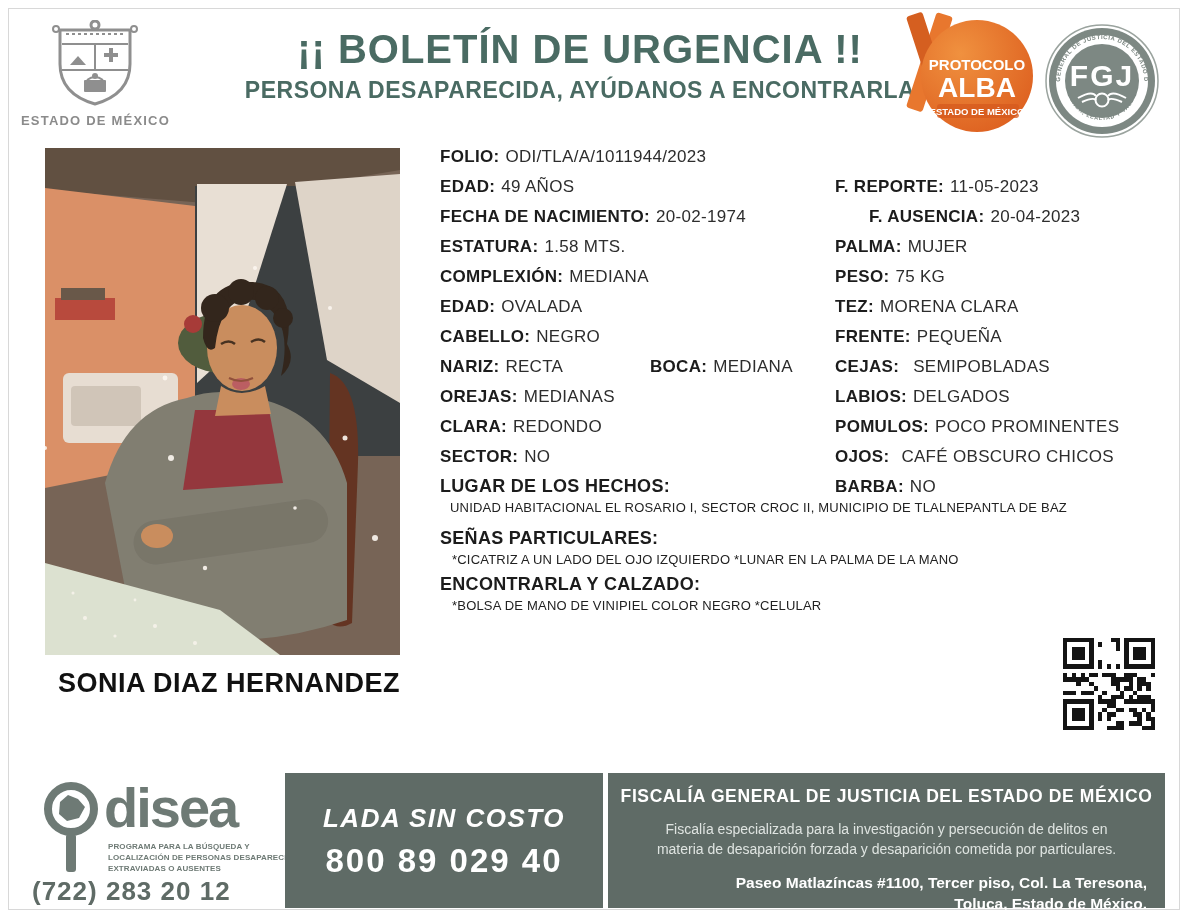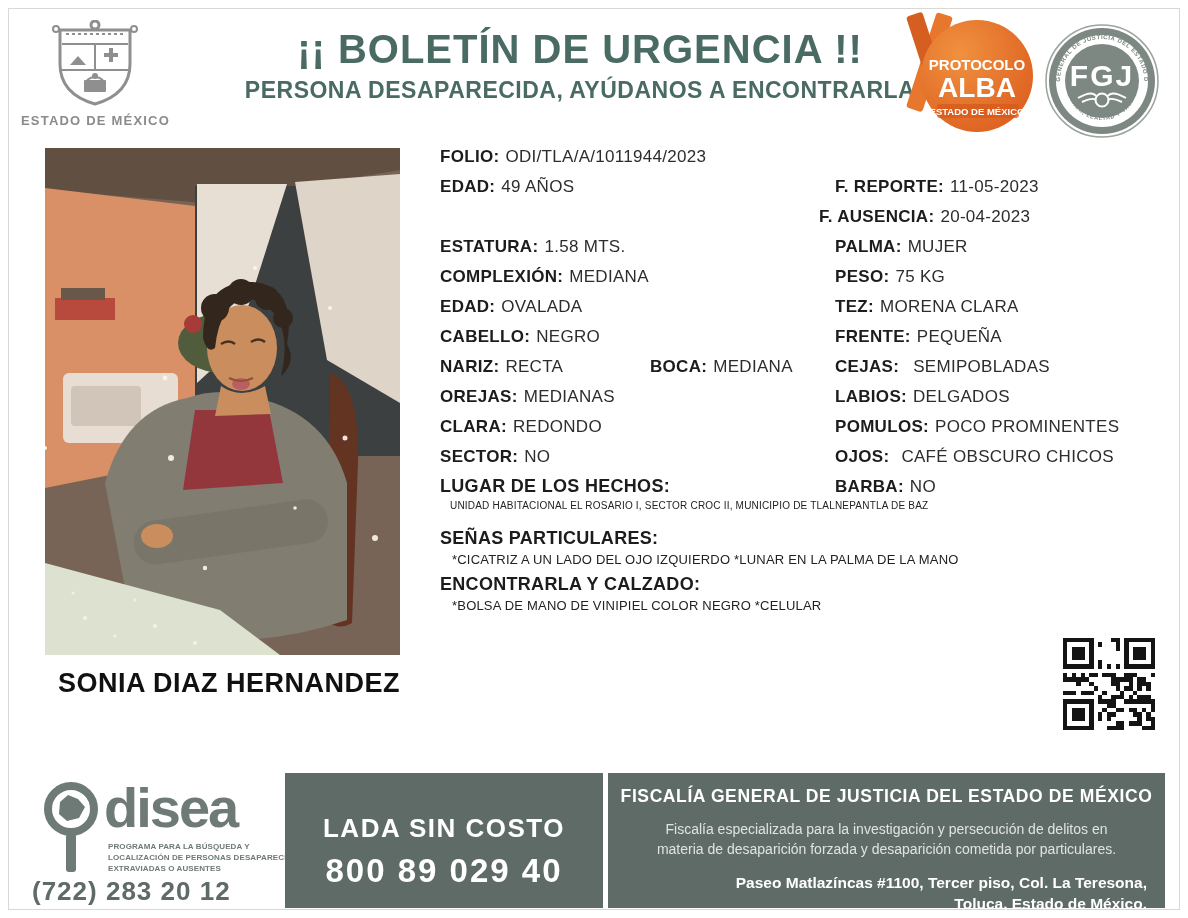--- a/index.html
+++ b/index.html
@@ -12,21 +12,21 @@
   .hdr-title{font-size:40px;font-weight:800;color:#4a6b63;letter-spacing:1px;text-align:center;line-height:1.05;}
   .hdr-sub{font-size:23px;font-weight:800;color:#4a6b63;letter-spacing:.5px;text-align:center;margin-top:7px;}
   .estado-label{font-size:13px;font-weight:700;color:#8b8b8b;letter-spacing:1.2px;text-align:center;}
 
   
   .frow{position:absolute;white-space:nowrap;font-size:17px;line-height:1;}
   .flbl{font-weight:800;color:#1c1c1c;letter-spacing:.3px;}
   .fval{font-weight:400;color:#2d2d2d;margin-left:6px;letter-spacing:.3px;}
   .boca{position:absolute;left:210px;top:0;white-space:nowrap;}
   .sec-lbl{position:absolute;font-size:18px;font-weight:800;color:#1c1c1c;letter-spacing:.3px;white-space:nowrap;}
-  .sec-detail{position:absolute;font-size:10px;font-weight:400;color:#222;letter-spacing:.2px;white-space:nowrap;}
+  .sec-detail{position:absolute;font-size:13px;font-weight:400;color:#222;letter-spacing:.2px;white-space:nowrap;}
 
   .person-name{font-size:27px;font-weight:800;color:#111;letter-spacing:.5px;white-space:nowrap;}
 
   
   .foot-seg{position:absolute;background:#5f6b66;}
   .lada-label{font-size:26px;font-weight:800;color:#fff;letter-spacing:1.5px;text-align:center;}
   .lada-number{font-size:33px;font-weight:800;color:#fff;letter-spacing:2px;text-align:center;margin-top:8px;}
   .fisc-title{font-size:17.5px;font-weight:800;color:#fff;letter-spacing:.6px;text-align:center;}
   .fisc-desc{font-size:14px;font-weight:400;color:#dfe4e1;text-align:center;line-height:1.45;margin-top:12px;}
   .fisc-addr{font-size:15.5px;font-weight:800;color:#fff;text-align:right;line-height:1.4;margin-top:12px;}
@@ -174,34 +174,35 @@
         <circle cx="60, " cy="300" r="2"></circle>
           <circle cx="285" cy="160" r="2"></circle>
           <circle cx="120" cy="230" r="2.4"></circle>
       </g>
       <rect width="355" height="507" fill="#e89650" opacity=".08"></rect>
     </svg>
   </div>
 
   <div class="frow" style="left:440px;top:148px;"><span class="flbl">FOLIO:</span><span class="fval">ODI/TLA/A/1011944/2023</span></div>
   <div class="frow" style="left:440px;top:178px;"><span class="flbl">EDAD:</span><span class="fval">49 AÑOS</span></div>
+  <div class="frow" style="left:440px;top:208px;"><span class="flbl">FECHA DE NACIMIENTO:</span><span class="fval">20-02-1974</span></div>
   <div class="frow" style="left:440px;top:238px;"><span class="flbl">ESTATURA:</span><span class="fval">1.58 MTS.</span></div>
   <div class="frow" style="left:440px;top:268px;"><span class="flbl">COMPLEXIÓN:</span><span class="fval">MEDIANA</span></div>
   <div class="frow" style="left:440px;top:298px;"><span class="flbl">EDAD:</span><span class="fval">OVALADA</span></div>
   <div class="frow" style="left:440px;top:328px;"><span class="flbl">CABELLO:</span><span class="fval">NEGRO</span></div>
   <div class="frow" style="left:440px;top:358px;">
     <span class="flbl">NARIZ:</span><span class="fval">RECTA</span>
     <span class="boca"><span class="flbl">BOCA:</span><span class="fval">MEDIANA</span></span>
   </div>
   <div class="frow" style="left:440px;top:388px;"><span class="flbl">OREJAS:</span><span class="fval">MEDIANAS</span></div>
   <div class="frow" style="left:440px;top:418px;"><span class="flbl">CLARA:</span><span class="fval">REDONDO</span></div>
   <div class="frow" style="left:440px;top:448px;"><span class="flbl">SECTOR:</span><span class="fval">NO</span></div>
 
   <div class="frow" style="left:835px;top:178px;"><span class="flbl">F. REPORTE:</span><span class="fval">11-05-2023</span></div>
-  <div class="frow" style="left:819px;top:208px;"><span class="flbl">F. AUSENCIA:</span><span class="fval">20-04-2023</span></div>
+  <div class="frow" style="left:869px;top:208px;"><span class="flbl">F. AUSENCIA:</span><span class="fval">20-04-2023</span></div>
   <div class="frow" style="left:835px;top:238px;"><span class="flbl">PALMA:</span><span class="fval">MUJER</span></div>
   <div class="frow" style="left:835px;top:268px;"><span class="flbl">PESO:</span><span class="fval">75 KG</span></div>
   <div class="frow" style="left:835px;top:298px;"><span class="flbl">TEZ:</span><span class="fval">MORENA CLARA</span></div>
   <div class="frow" style="left:835px;top:328px;"><span class="flbl">FRENTE:</span><span class="fval">PEQUEÑA</span></div>
   <div class="frow" style="left:835px;top:358px;"><span class="flbl">CEJAS:</span><span class="fval" style="margin-left:14px;">SEMIPOBLADAS</span></div>
   <div class="frow" style="left:835px;top:388px;"><span class="flbl">LABIOS:</span><span class="fval">DELGADOS</span></div>
   <div class="frow" style="left:835px;top:448px;"><span class="flbl">OJOS:</span><span class="fval" style="margin-left:12px;">CAFÉ OBSCURO CHICOS</span></div>
   <div class="frow" style="left:835px;top:418px;"><span class="flbl">POMULOS:</span><span class="fval">POCO PROMINENTES</span></div>
   <div class="frow" style="left:835px;top:478px;"><span class="flbl">BARBA:</span><span class="fval">NO</span></div>
 
@@ -667,21 +668,21 @@
         <polygon points="24,20 32,13 42,17 49,25 43,36 31,39 23,32" fill="#6e7a75"></polygon>
         <rect x="30" y="52" width="10" height="38" rx="3" fill="#6e7a75"></rect>
       </svg>
     </div>
     <div class="abs odisea-brand" style="left:74px;top:0px;">disea</div>
     <div class="abs odisea-program" style="left:78px;top:62px;">PROGRAMA PARA LA BÚSQUEDA Y LOCALIZACIÓN DE PERSONAS DESAPARECIDAS, EXTRAVIADAS O AUSENTES</div>
     <div class="abs odisea-phone" style="left:2px;top:96px;">(722) 283 20 12</div>
   </div>
 
   <div class="foot-seg" style="left:285px;top:773px;width:318px;height:135px;">
-    <div class="lada-label" style="margin-top:40px;">LADA SIN COSTO</div>
+    <div class="lada-label" style="margin-top:30px;font-style:italic;">LADA SIN COSTO</div>
     <div class="lada-number">800 89 029 40</div>
   </div>
 
   <div class="foot-seg" style="left:608px;top:773px;width:557px;height:135px;">
     <div class="fisc-title" style="margin-top:13px;padding:0 10px;">FISCALÍA GENERAL DE JUSTICIA DEL ESTADO DE MÉXICO</div>
     <div class="fisc-desc">
       <span>Fiscalía especializada para la investigación y persecución de delitos en</span><br>
       <span>materia de desaparición forzada y desaparición cometida por particulares.</span>
     </div>
     <div class="fisc-addr" style="padding-right:18px;">

